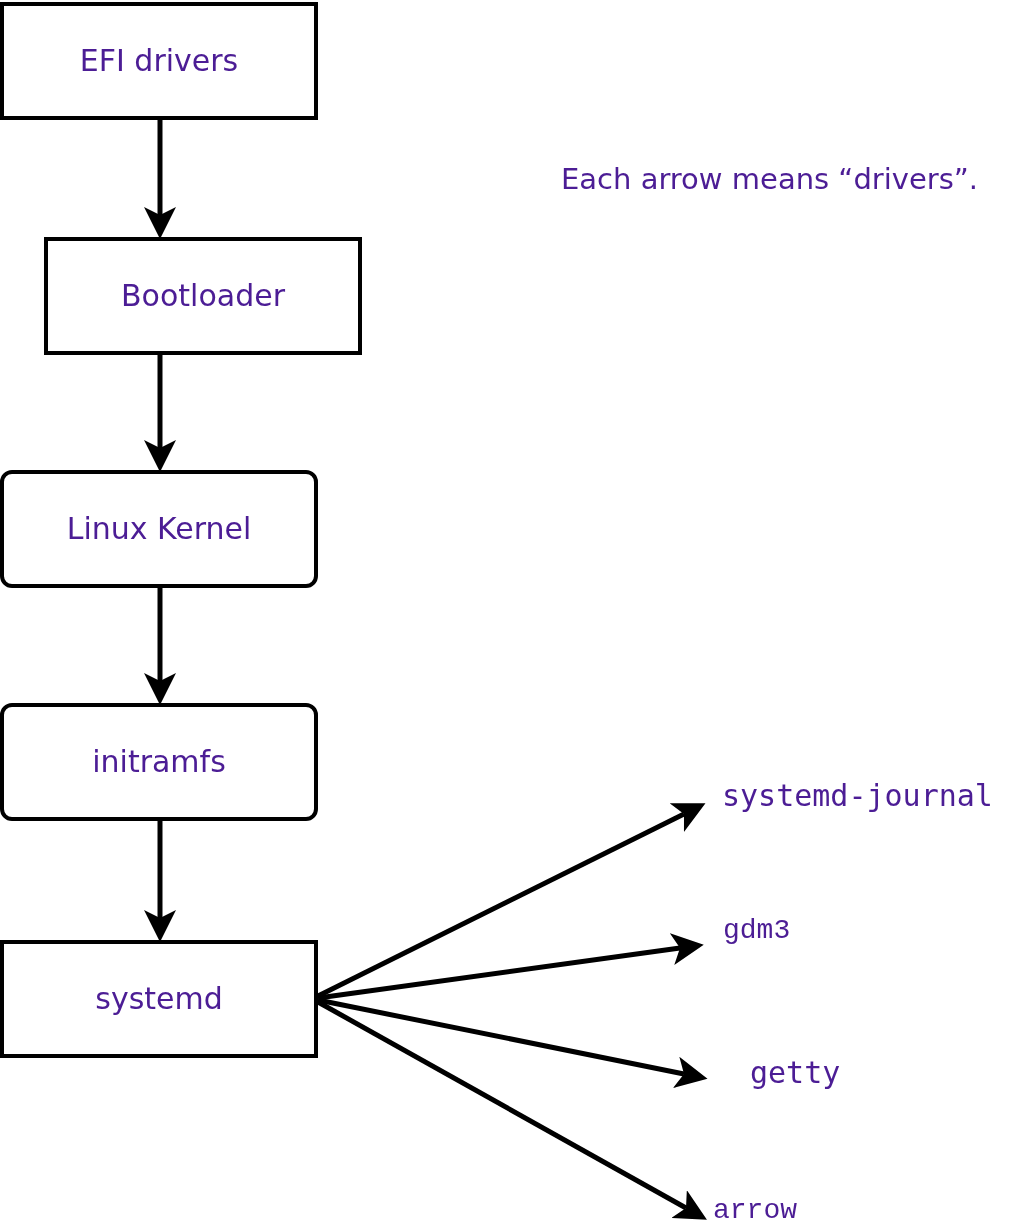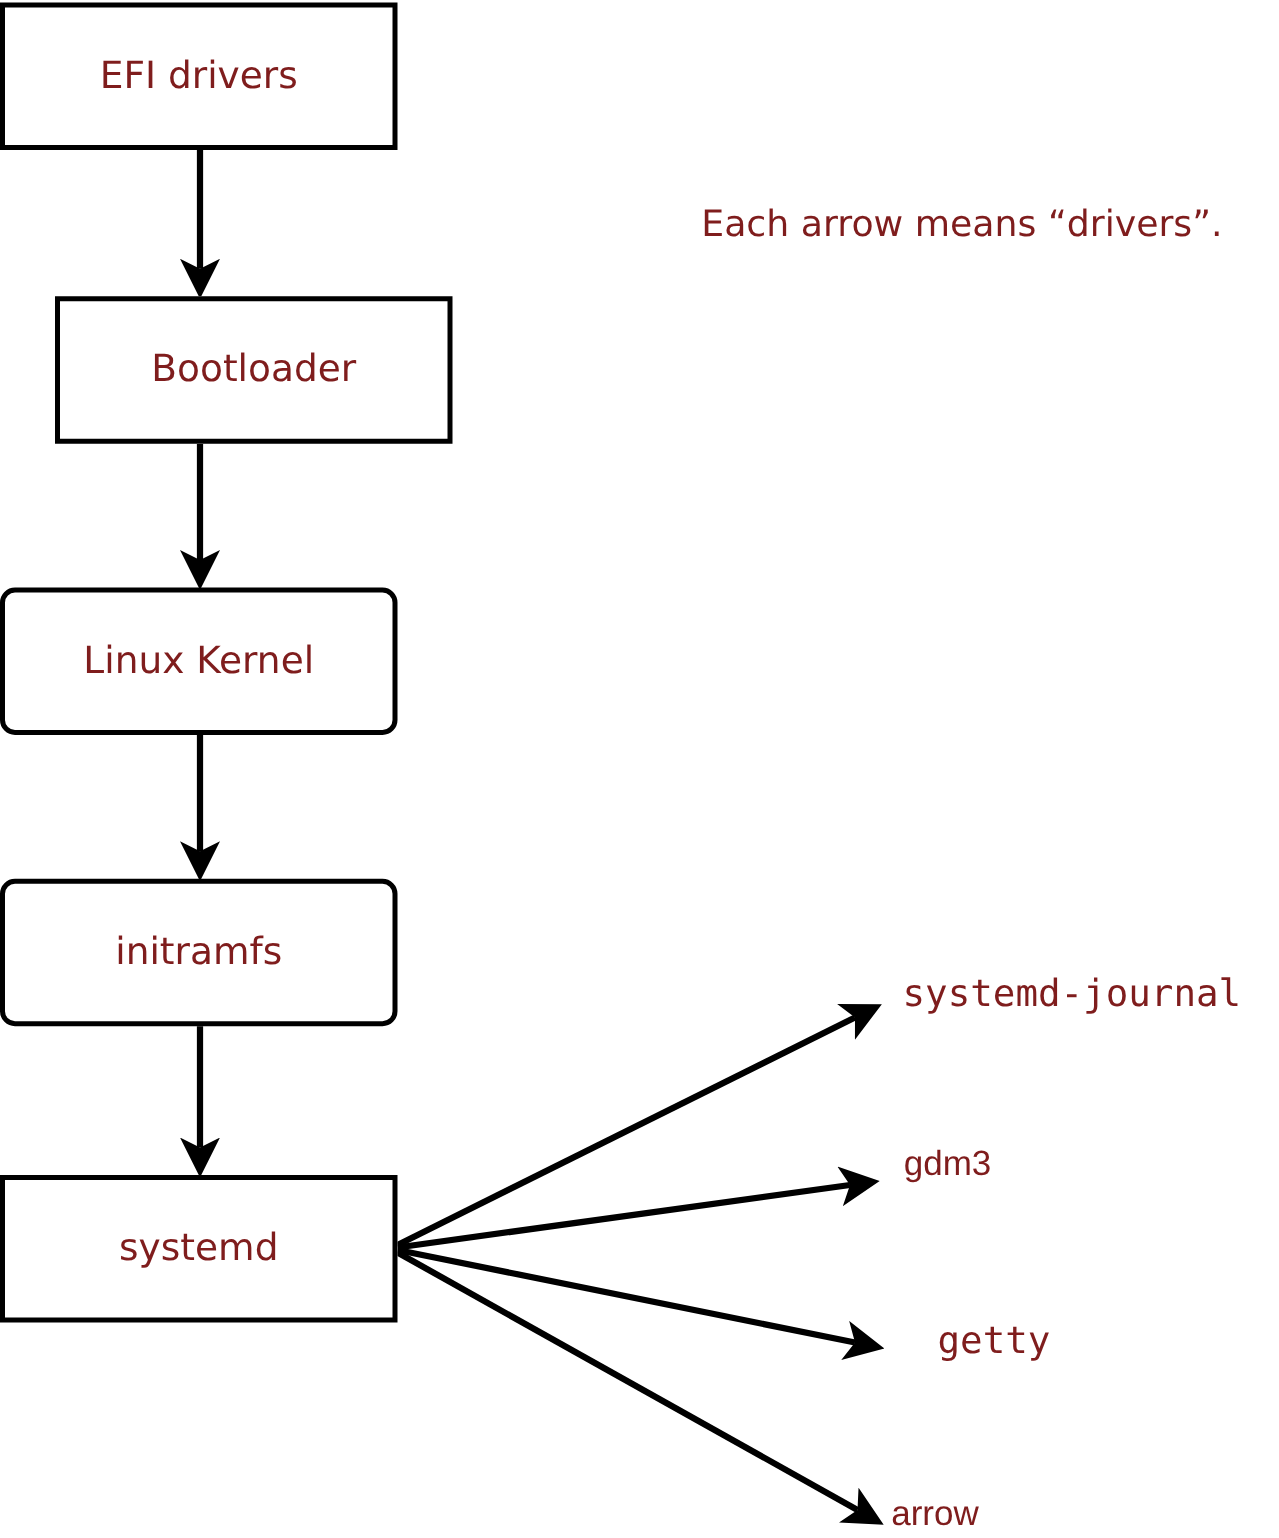--- a/index.html
+++ b/index.html
@@ -7,21 +7,21 @@
     padding: 0;
     background: #ffffff;
   }
   .canvas {
     position: relative;
     width: 1023px;
     height: 1230px;
     background: #ffffff;
     overflow: hidden;
     font-family: "DejaVu Sans", sans-serif;
-    color: #7f1d1d;
+    color: #4c1d95;
   }
   .arrows-layer {
     position: absolute;
     left: 0;
     top: 0;
     width: 1023px;
     height: 1230px;
     pointer-events: none;
   }
   .arrow-line {
@@ -63,21 +63,21 @@
     position: absolute;
     transform: translateY(-50%);
     white-space: nowrap;
     line-height: 1;
   }
   .svc-mono {
     font-family: "DejaVu Sans Mono", monospace;
     font-size: 30px;
   }
   .svc-sans {
-    font-family: Liberation Sans, sans-serif;
+    font-family: Liberation Mono, monospace;
     font-size: 28px;
   }
   .svc-1 { left: 722px; top: 796px; }
   .svc-2 { left: 723px; top: 931px; }
   .svc-3 { left: 750px; top: 1073px; }
   .svc-4 { left: 713px; top: 1211px; }
 </style>
 </head>
 <body>
 

